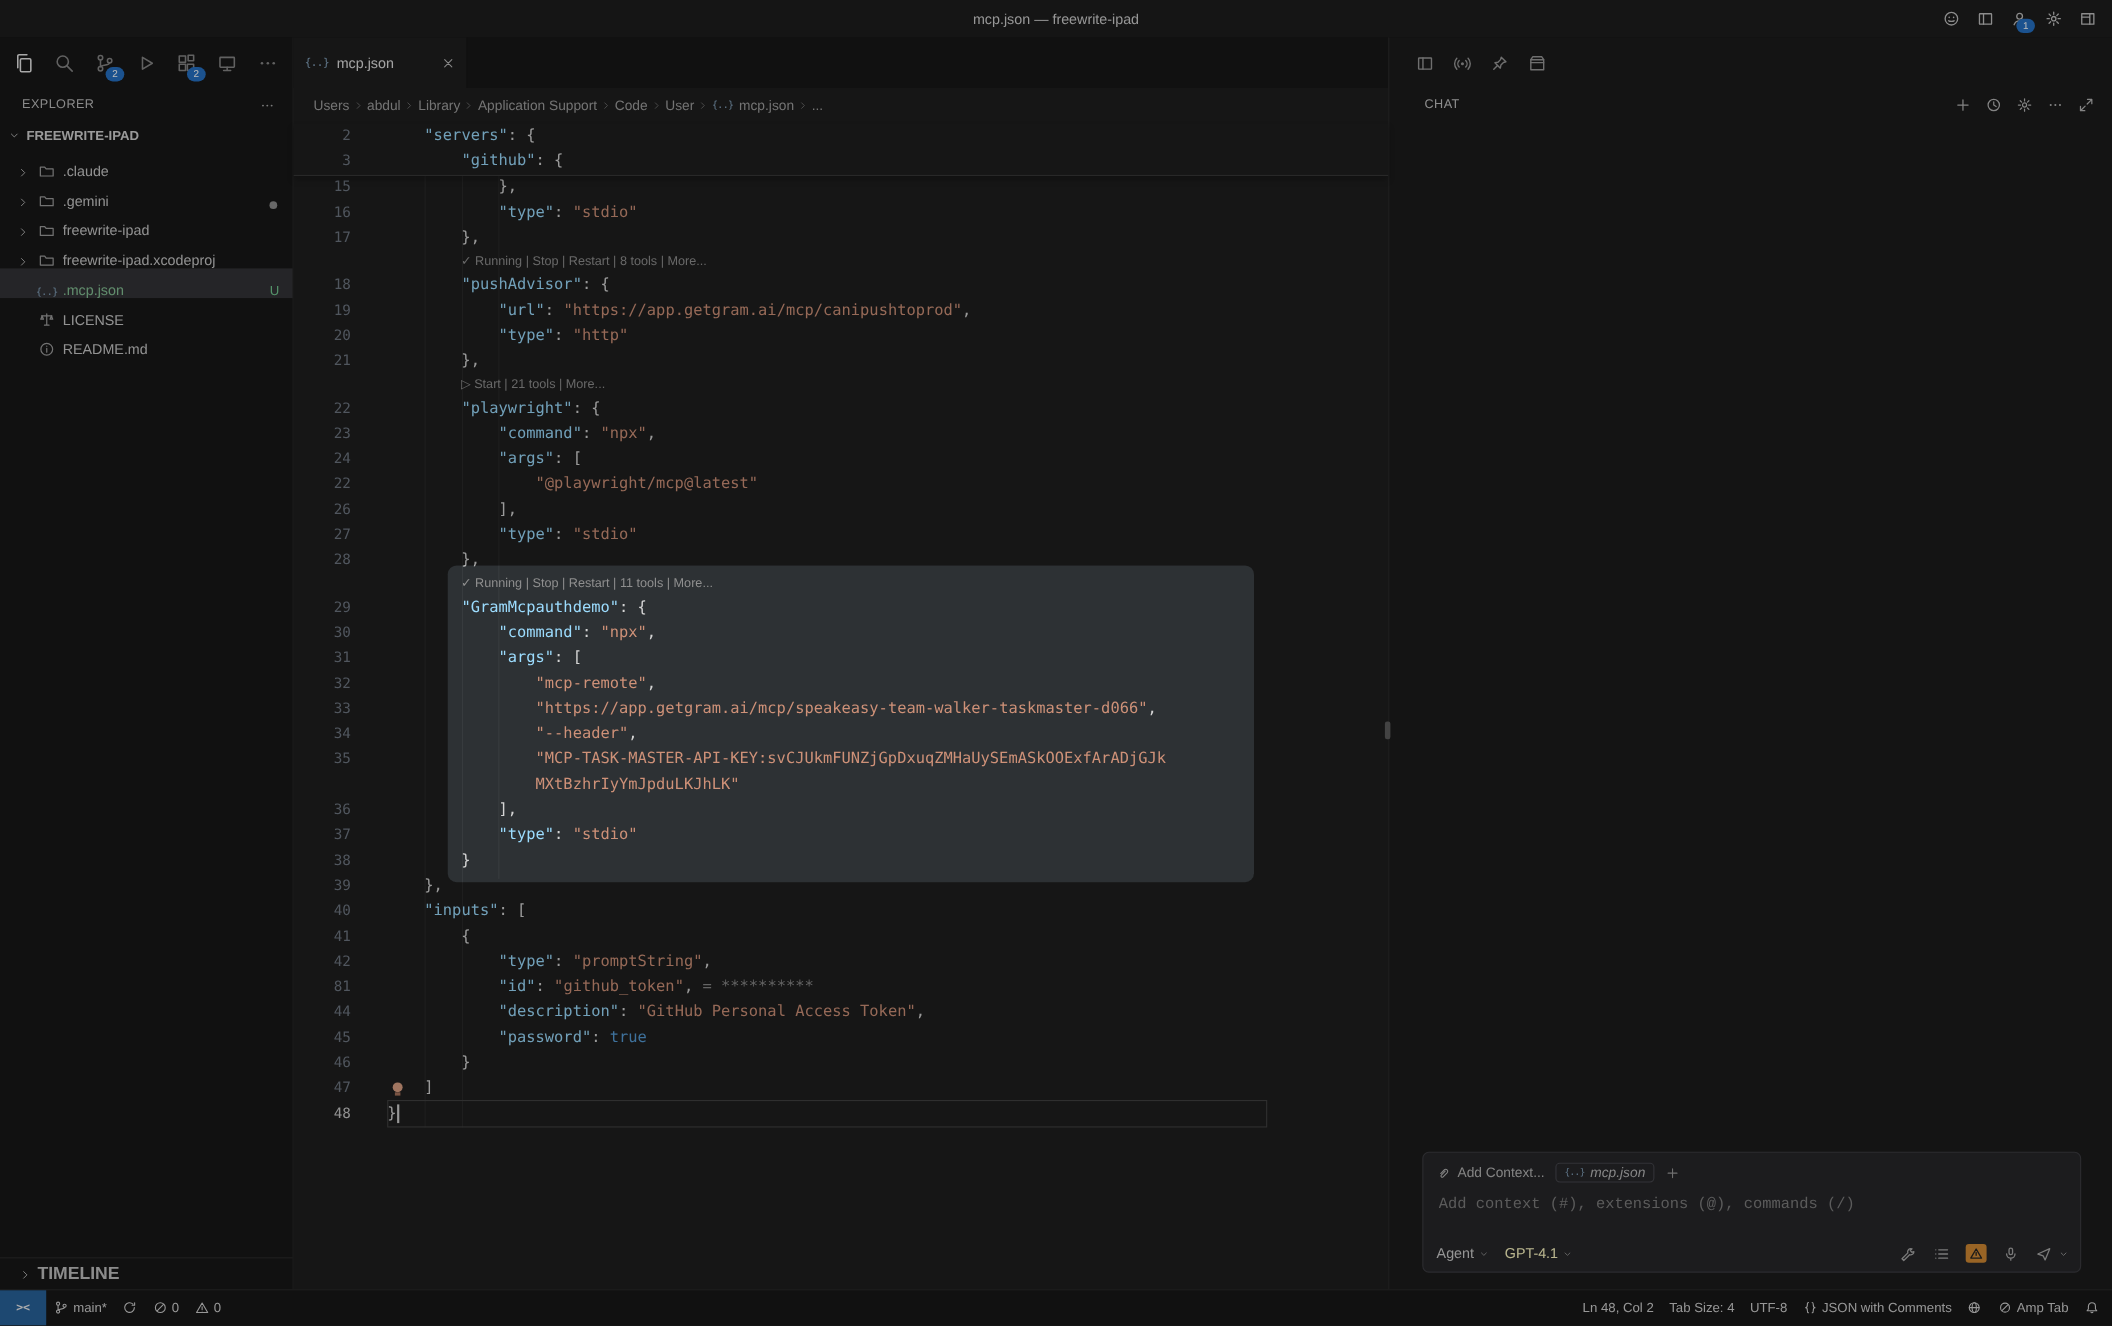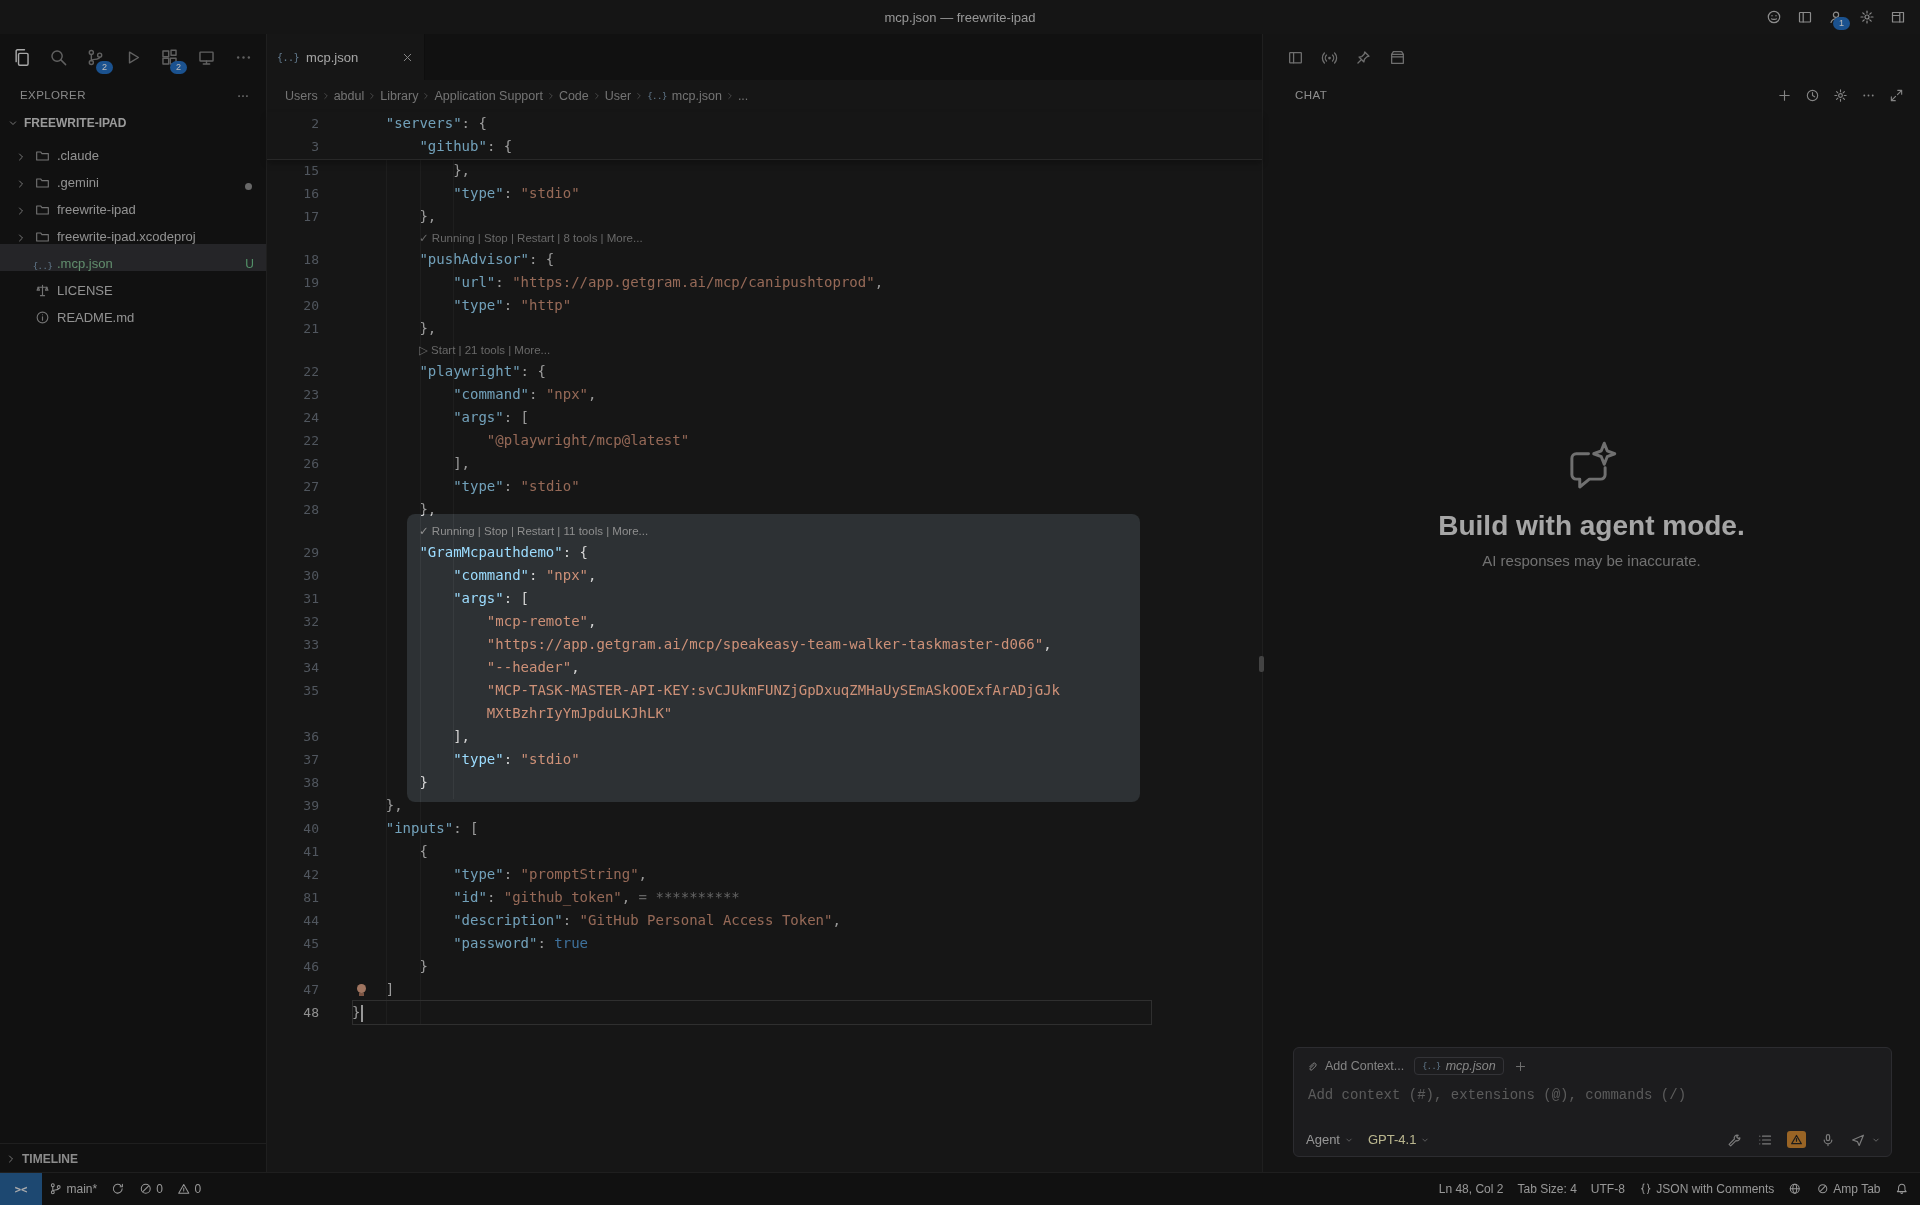--- a/index.html
+++ b/index.html
@@ -29,21 +29,21 @@
   .tchev{font-size:12px;color:#b0b0b0;display:inline-flex;width:14px;justify-content:center}
   .trow{height:27px;display:flex;align-items:flex-end;gap:6px;padding-left:14px;font-size:13px;color:#c8c8c8;position:relative}
   .trow.sel{background:#343438}
   .tico{font-size:15px;color:#9d9d9d;width:17px;display:inline-flex;justify-content:center}
   .jsonic{font-family:"DejaVu Sans Mono",monospace;font-size:9px;color:#84a3bd;letter-spacing:-.5px;font-style:normal}
   .jsonic::before{content:"{..}"}
   .green{color:#85c195}
   .tgit{margin-left:auto;margin-right:12px;color:#73c991;font-size:12px}
   .tdot{margin-left:auto;margin-right:14px;width:7px;height:7px;border-radius:50%;background:#8f8f8f}
   .timeline{position:absolute;bottom:0;left:0;right:0;height:29px;border-top:1px solid #2b2b2b;
-            display:flex;align-items:center;gap:4px;padding-left:4px;font-size:12px;font-weight:700;color:#c0c0c0}
+            display:flex;align-items:center;gap:4px;padding-left:16px;font-size:16px;font-weight:700;color:#c0c0c0}
 
   
   .editorwrap{position:absolute;left:267px;top:34px;width:995px;bottom:32px;background:#1f1f1f}
   .tabbar{height:46px;background:#181818;display:flex}
   .tab{width:158px;display:flex;align-items:center;gap:7px;padding:0 10px;background:#1f1f1f;
        color:#e0e0e0;font-size:13px;border-right:1px solid #141414;box-sizing:border-box}
   .tab .jsonic{font-size:10px}
   .tabclose{margin-left:auto;font-size:13px;color:#bbb;display:inline-flex}
   .breadcrumbs{height:32px;display:flex;align-items:center;padding-left:18px;font-size:12.5px;color:#9f9f9f;gap:1px}
   .bitem{display:inline-flex;align-items:center;gap:5px}
@@ -606,28 +606,20 @@
             <circle cx="12.5" cy="8" r="1" fill="currentColor" stroke="none"></circle>
           </svg>
         </span>
         <span>
           <svg class="ic" viewBox="0 0 16 16">
             <path d="M9.3 2.5h4.2v4.2M13.3 2.7L9 7M6.7 13.5H2.5V9.3M2.7 13.3L7 9"></path>
           </svg>
         </span>
       </div>
   </div>
-  <div class="welcome">
-    <svg class="wicon" viewBox="0 0 32 32" fill="none" stroke="#9a9a9a" stroke-width="1.7" stroke-linecap="round" stroke-linejoin="round">
-      <path d="M14 9H7a2.5 2.5 0 0 0-2.5 2.5V21A2.5 2.5 0 0 0 7 23.5h2V28l5.5-4.5H21a2.5 2.5 0 0 0 2.5-2.5v-4"></path>
-      <path d="M23 3l1.7 4.3L29 9l-4.3 1.7L23 15l-1.7-4.3L17 9l4.3-1.7z"></path>
-    </svg>
-    <div class="wtitle">Build with agent mode.</div>
-    <div class="wsub">AI responses may be inaccurate.</div>
-  </div>
   <div class="cinput">
     <div class="ci-chips">
       <span class="addctx">
         <span class="ci-ic" style="font-size:13px">
             <svg class="ic" viewBox="0 0 16 16">
               <path d="M4.6 8.4l4.2-4.2a2.3 2.3 0 0 1 3.2 3.2l-4.7 4.7a1.4 1.4 0 0 1-2-2l4.3-4.3"></path>
             </svg>
           </span>
         <span>Add Context...</span>
       </span>

